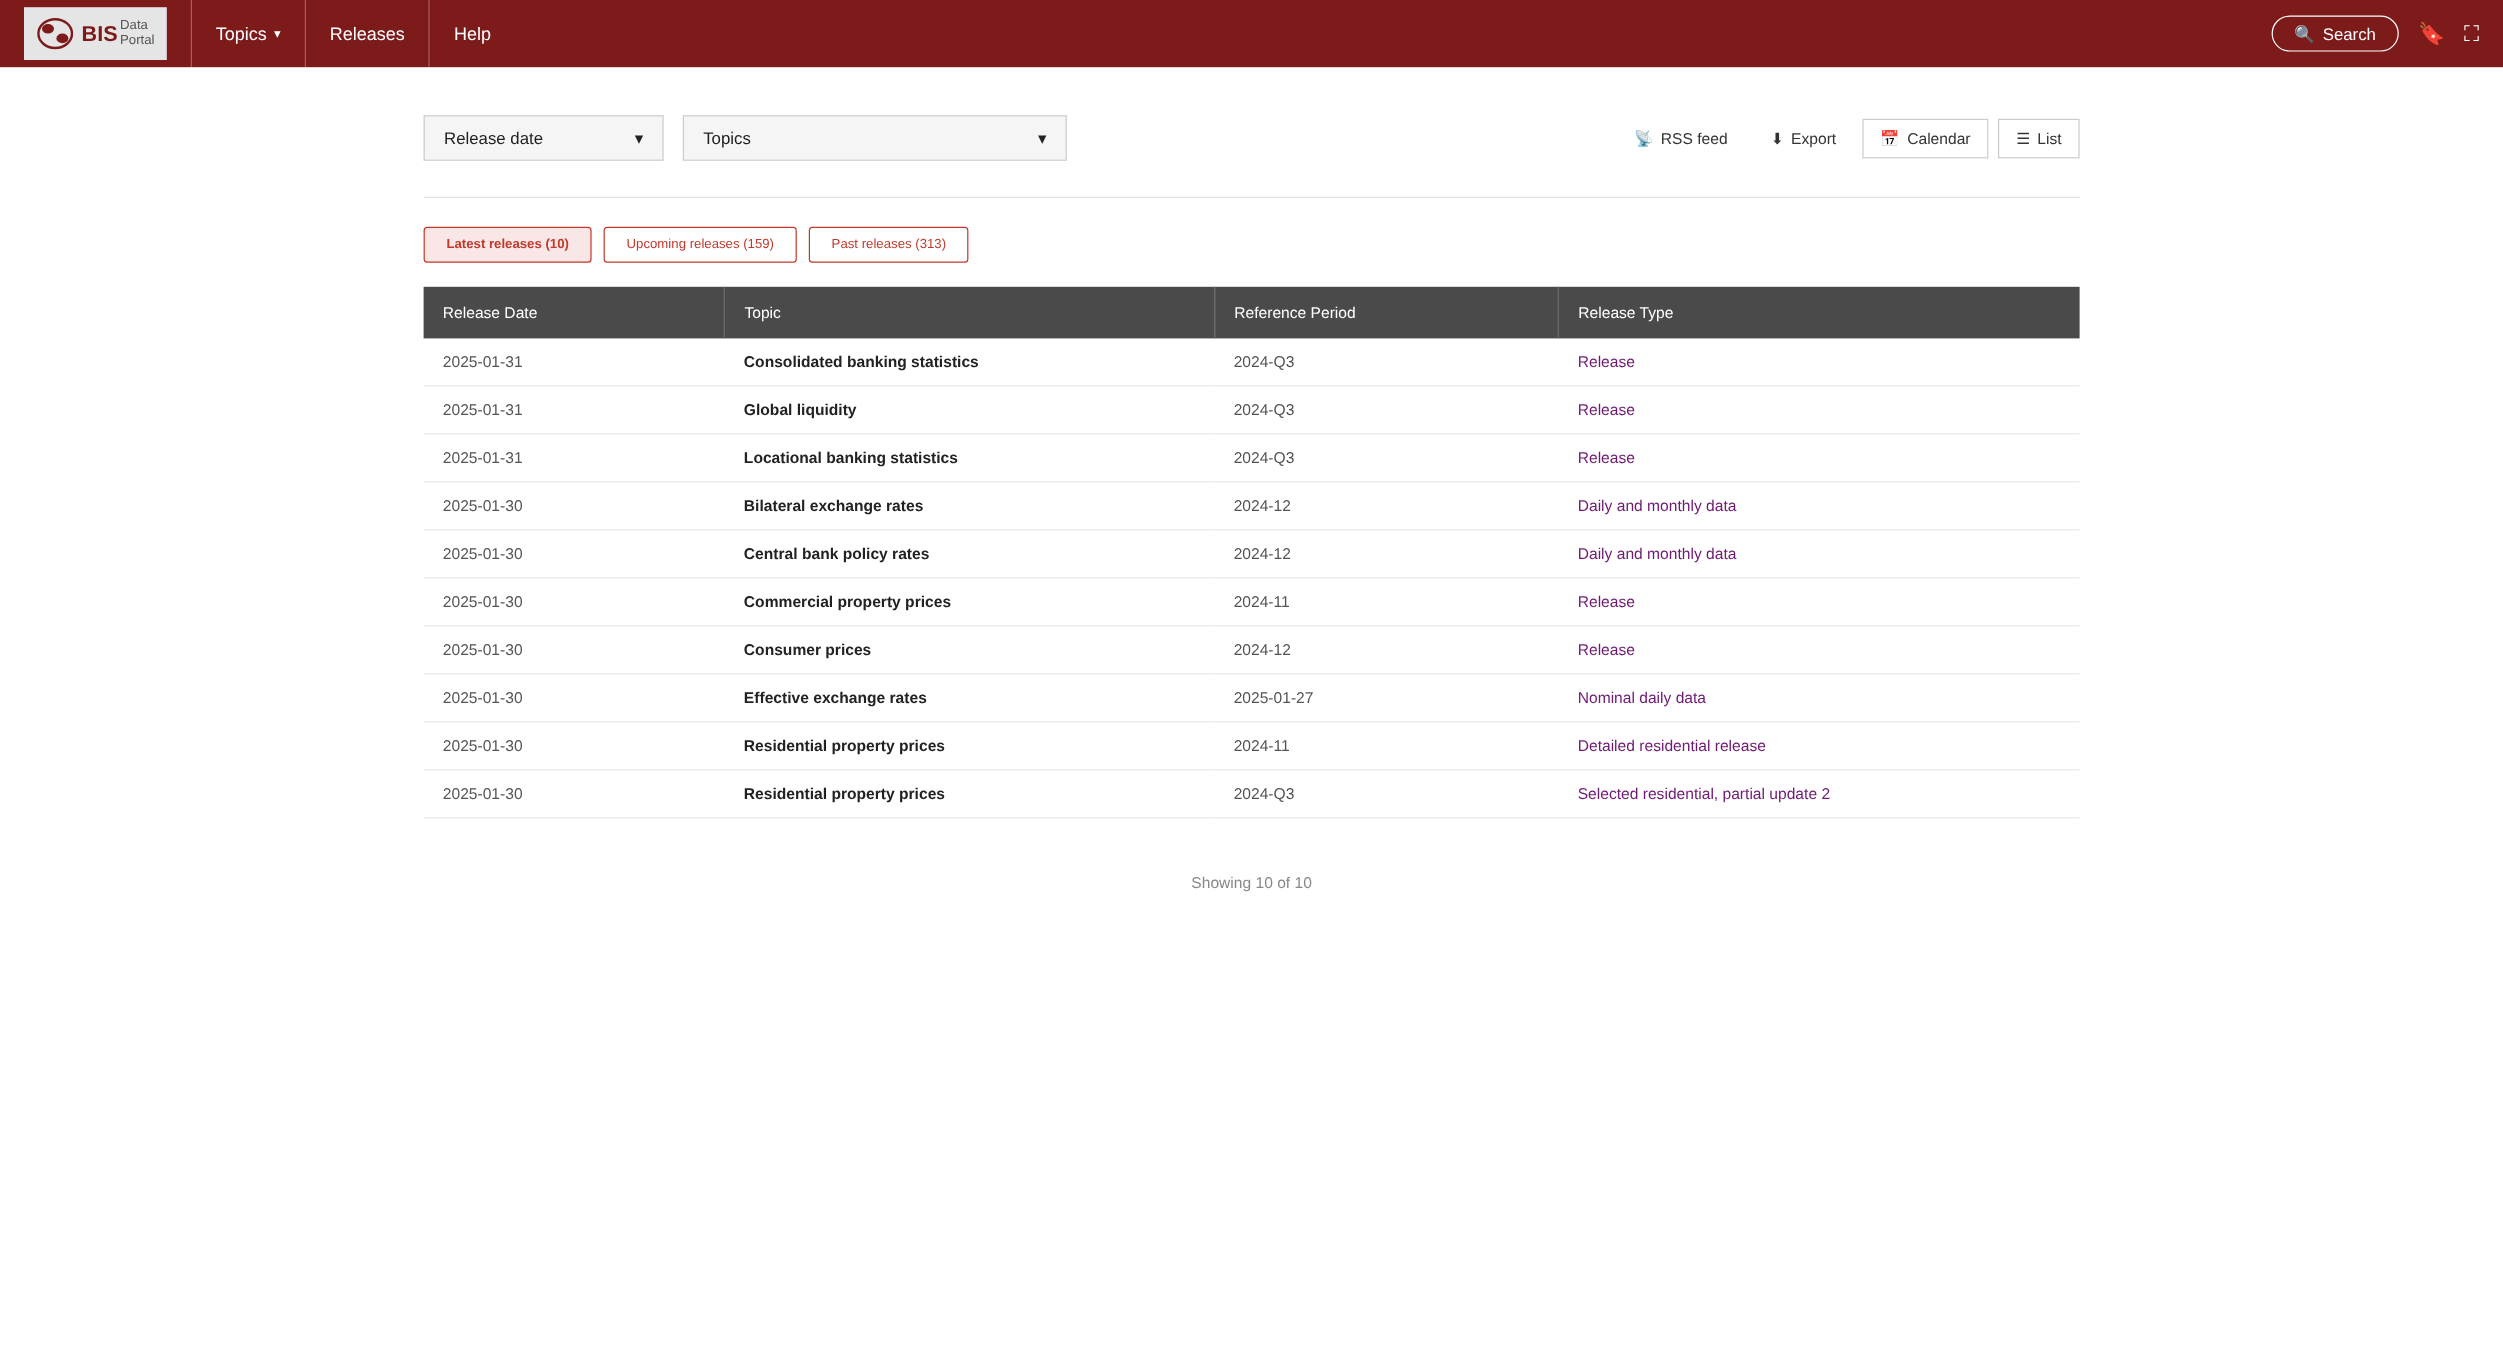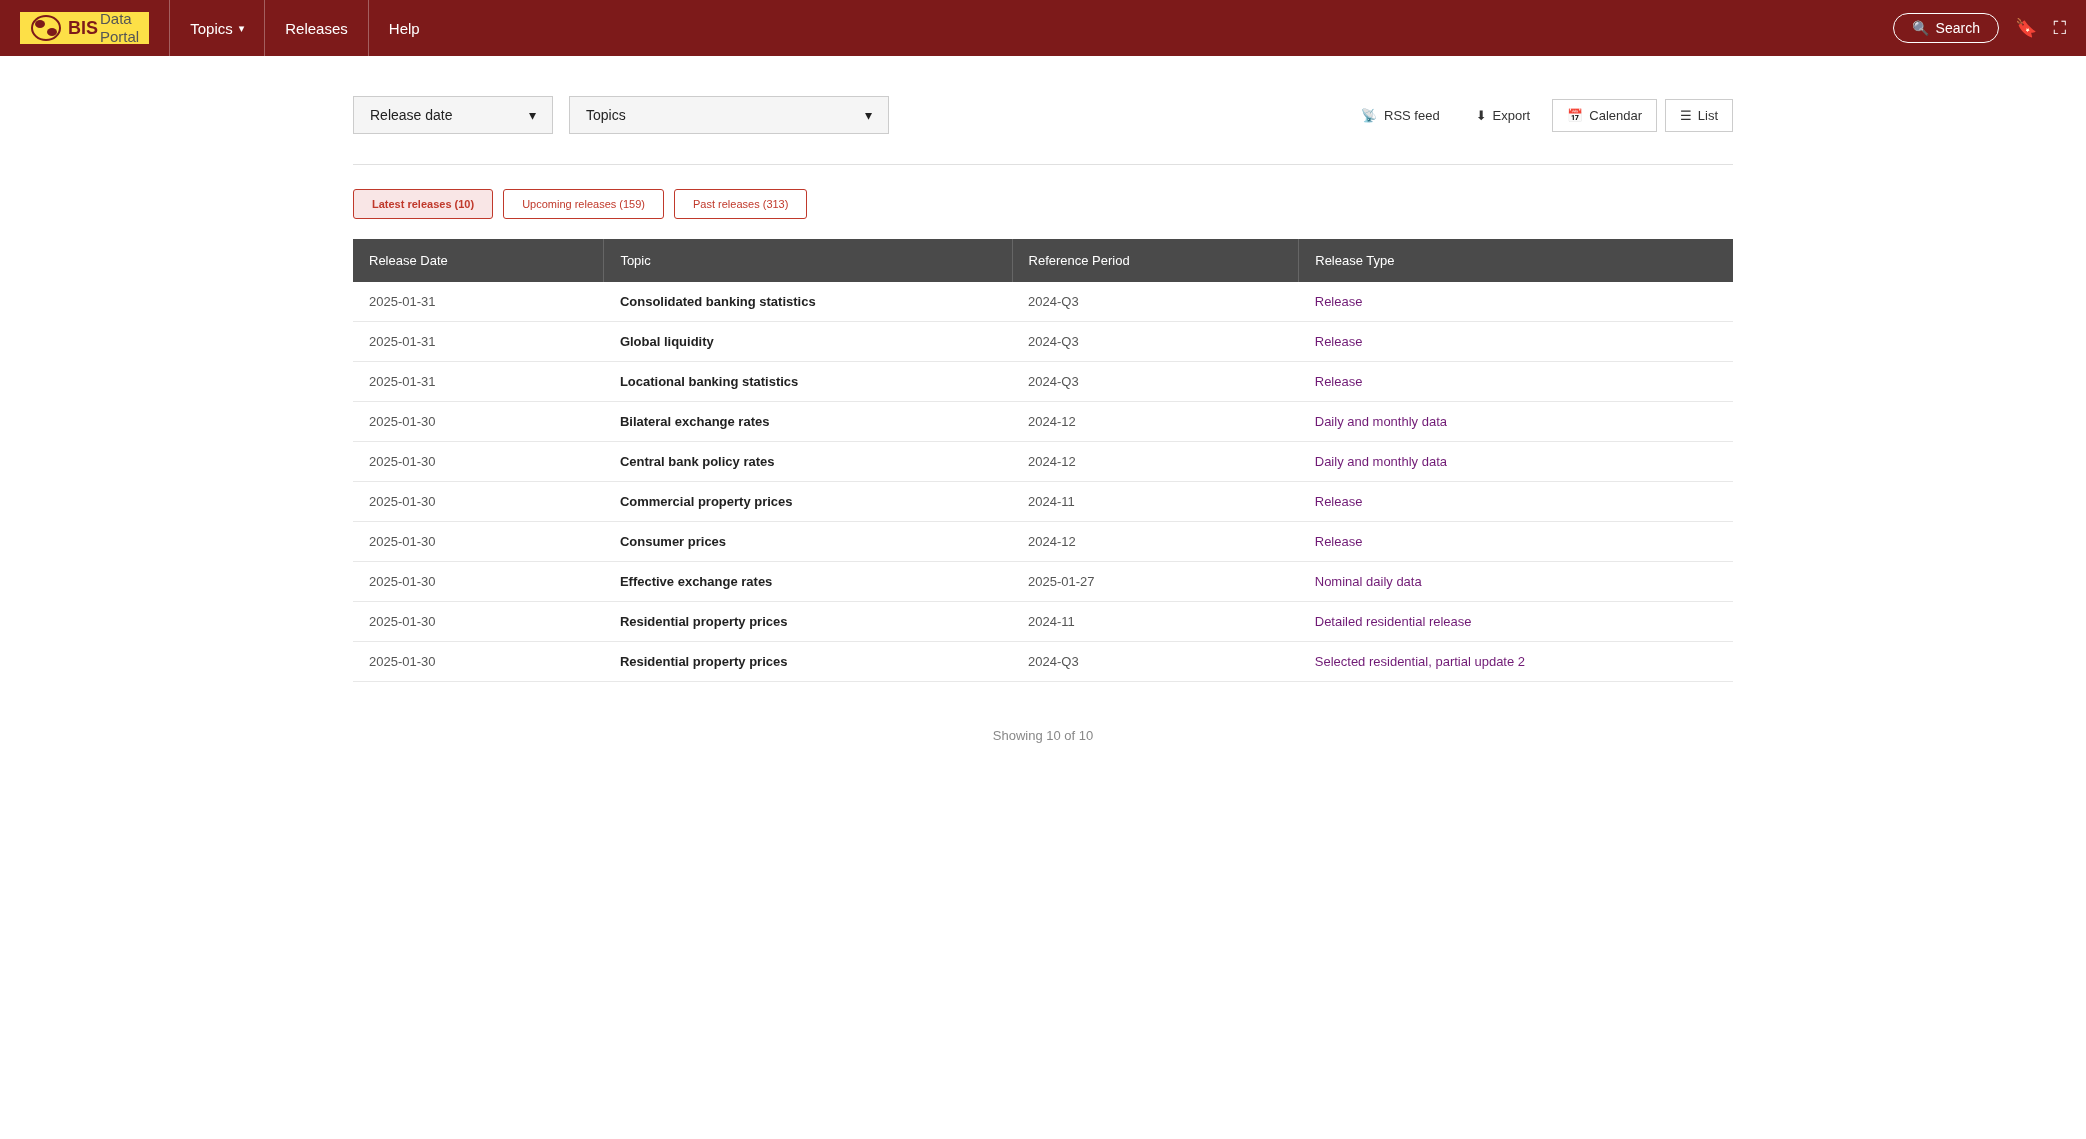--- a/index.html
+++ b/index.html
@@ -9,33 +9,33 @@
     .header {
       background: #7d1a1a;
       display: flex;
       align-items: center;
       height: 56px;
       padding: 0 20px;
     }
     .logo-area {
       display: flex;
       align-items: center;
-      background: #fde047;
+      background: #e5e5e5;
       padding: 4px 10px;
       margin-right: 20px;
-      height: 32px;
+      height: 44px;
     }
     .logo-text {
       font-size: 18px;
       font-weight: bold;
       color: #7d1a1a;
       margin-left: 6px;
     }
     .logo-sub {
-      font-size: 15px;
+      font-size: 11px;
       color: #555;
       line-height: 1.2;
       margin-left: 2px;
     }
     .nav-links {
       display: flex;
       align-items: center;
       gap: 0;
       flex: 1;
     }

